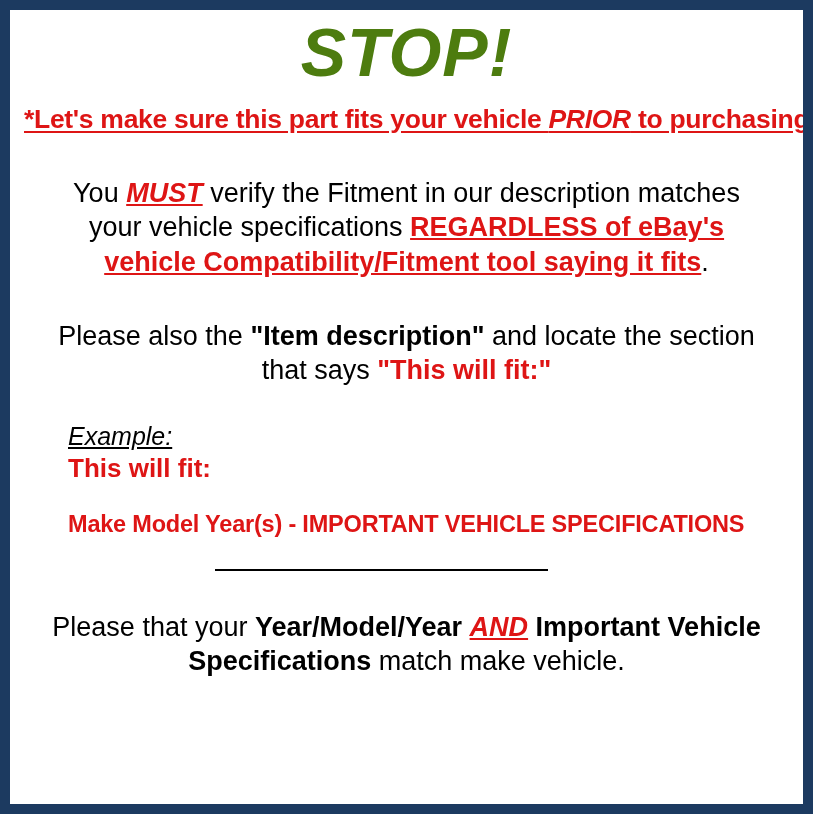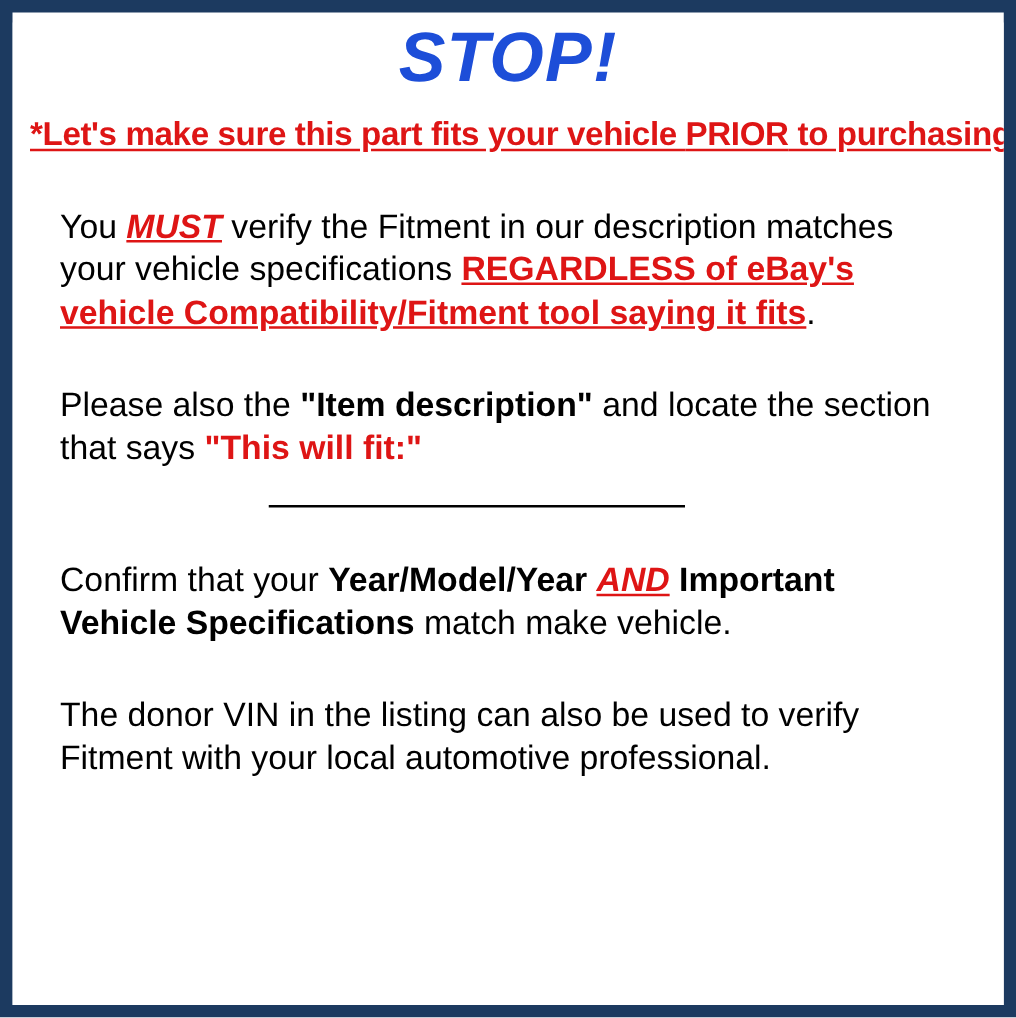--- a/index.html
+++ b/index.html
@@ -26,24 +26,24 @@
     box-sizing: border-box;
     width: 100%;
     height: 100%;
     background: #ffffff;
     padding: 0 14px;
     text-align: center;
   }
 
   
   .headline {
-    color: #1d4ed8;
+    color: #4d7c0f;
     font-weight: bold;
     font-style: italic;
-    font-size: 56px;
+    font-size: 68px;
     line-height: 1.0;
     letter-spacing: 1px;
     margin: 8px 0 0 0;
     padding: 0;
     text-align: center;
     white-space: nowrap;
   }
 
   
   .subtitle {
@@ -51,30 +51,31 @@
     color: #de1515;
     font-weight: bold;
     font-size: 26.5px;
     line-height: 1.15;
     text-decoration: underline;
     text-underline-offset: 3px;
     white-space: nowrap;
     letter-spacing: -0.3px;
   }
   .subtitle .ital {
+    font-style: italic;
   }
 
   
   .para {
     color: #000000;
     font-size: 27px;
     line-height: 1.26;
     margin: 0;
     padding: 0 24px;
-    text-align: left;
+    text-align: center;
   }
   .para.p-must   { margin-top: 42px; }
   .para.p-view   { margin-top: 40px; }
   .para.p-confirm{ margin-top: 32px; }
   .para.p-vin    { margin-top: 40px; }
 
   .red-bold-ul {
     color: #de1515;
     font-weight: bold;
     text-decoration: underline;
@@ -155,25 +156,31 @@
     </div>
 
     <p class="para p-must">
       <span>You </span><span class="red-bold-italic-ul">MUST</span><span> verify the Fitment in our description matches your vehicle specifications </span><span class="red-bold-ul">REGARDLESS of eBay's vehicle Compatibility/Fitment tool saying it fits</span><span>.</span>
     </p>
 
     <p class="para p-view">
       <span>Please also the </span><span class="blk-bold">"Item description"</span><span> and locate the section that says </span><span class="red-plain-bold">"This will fit:"</span>
     </p>
 
+    <div class="example-block">
+      <div>
+        <span class="example-label">Example:</span>
+      </div>
+      <div class="example-fit">This will fit:</div>
+      <div class="example-spec">Make Model Year(s) - IMPORTANT VEHICLE SPECIFICATIONS</div>
+    </div>
 
     <div class="divider-wrap">
       <span class="divider-line"></span>
     </div>
 
     <p class="para p-confirm">
-      <span>Confirm that your </span><span class="blk-bold">Year/Model/Year</span><span> </span><span class="red-bold-italic-ul">AND</span><span> </span><span class="blk-bold">Important Vehicle Specifications</span><span> match make vehicle.</span>
+      <span>Please that your </span><span class="blk-bold">Year/Model/Year</span><span> </span><span class="red-bold-italic-ul">AND</span><span> </span><span class="blk-bold">Important Vehicle Specifications</span><span> match make vehicle.</span>
     </p>
 
-    <p class="para p-vin">The donor VIN in the listing can also be used to verify Fitment with your local automotive professional.</p>
 
   </div>
 </div>
 
 </body></html>

